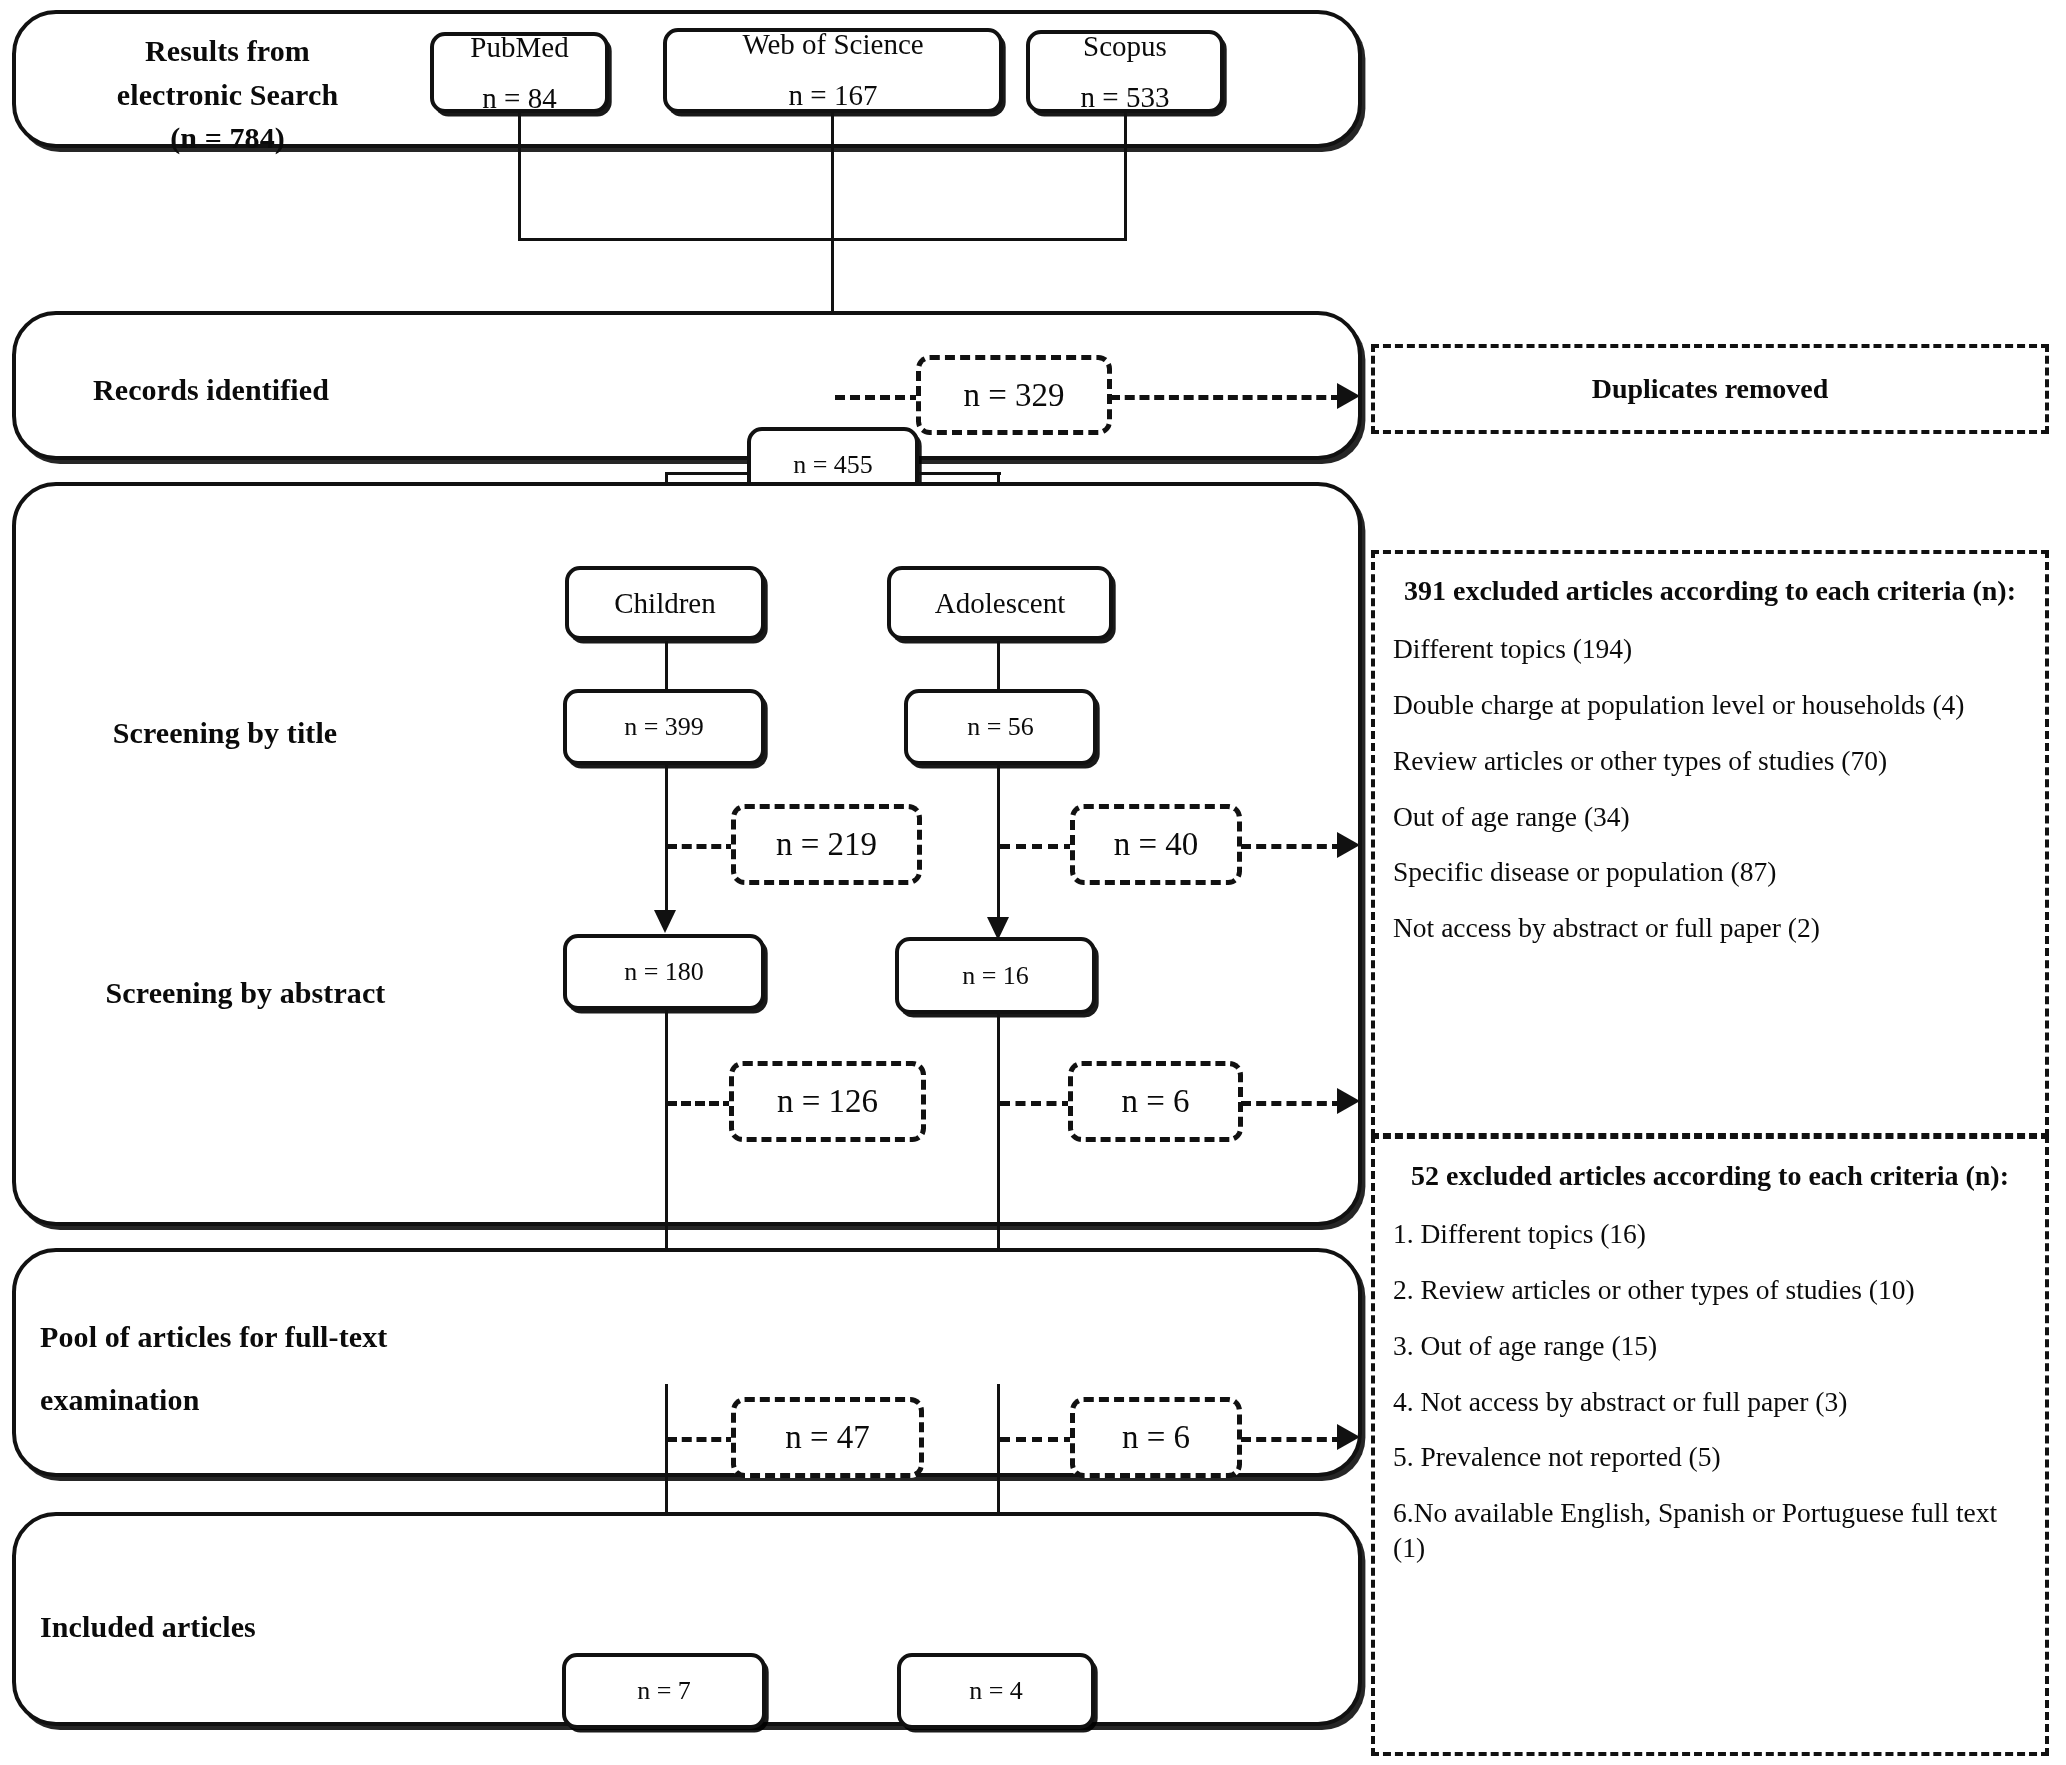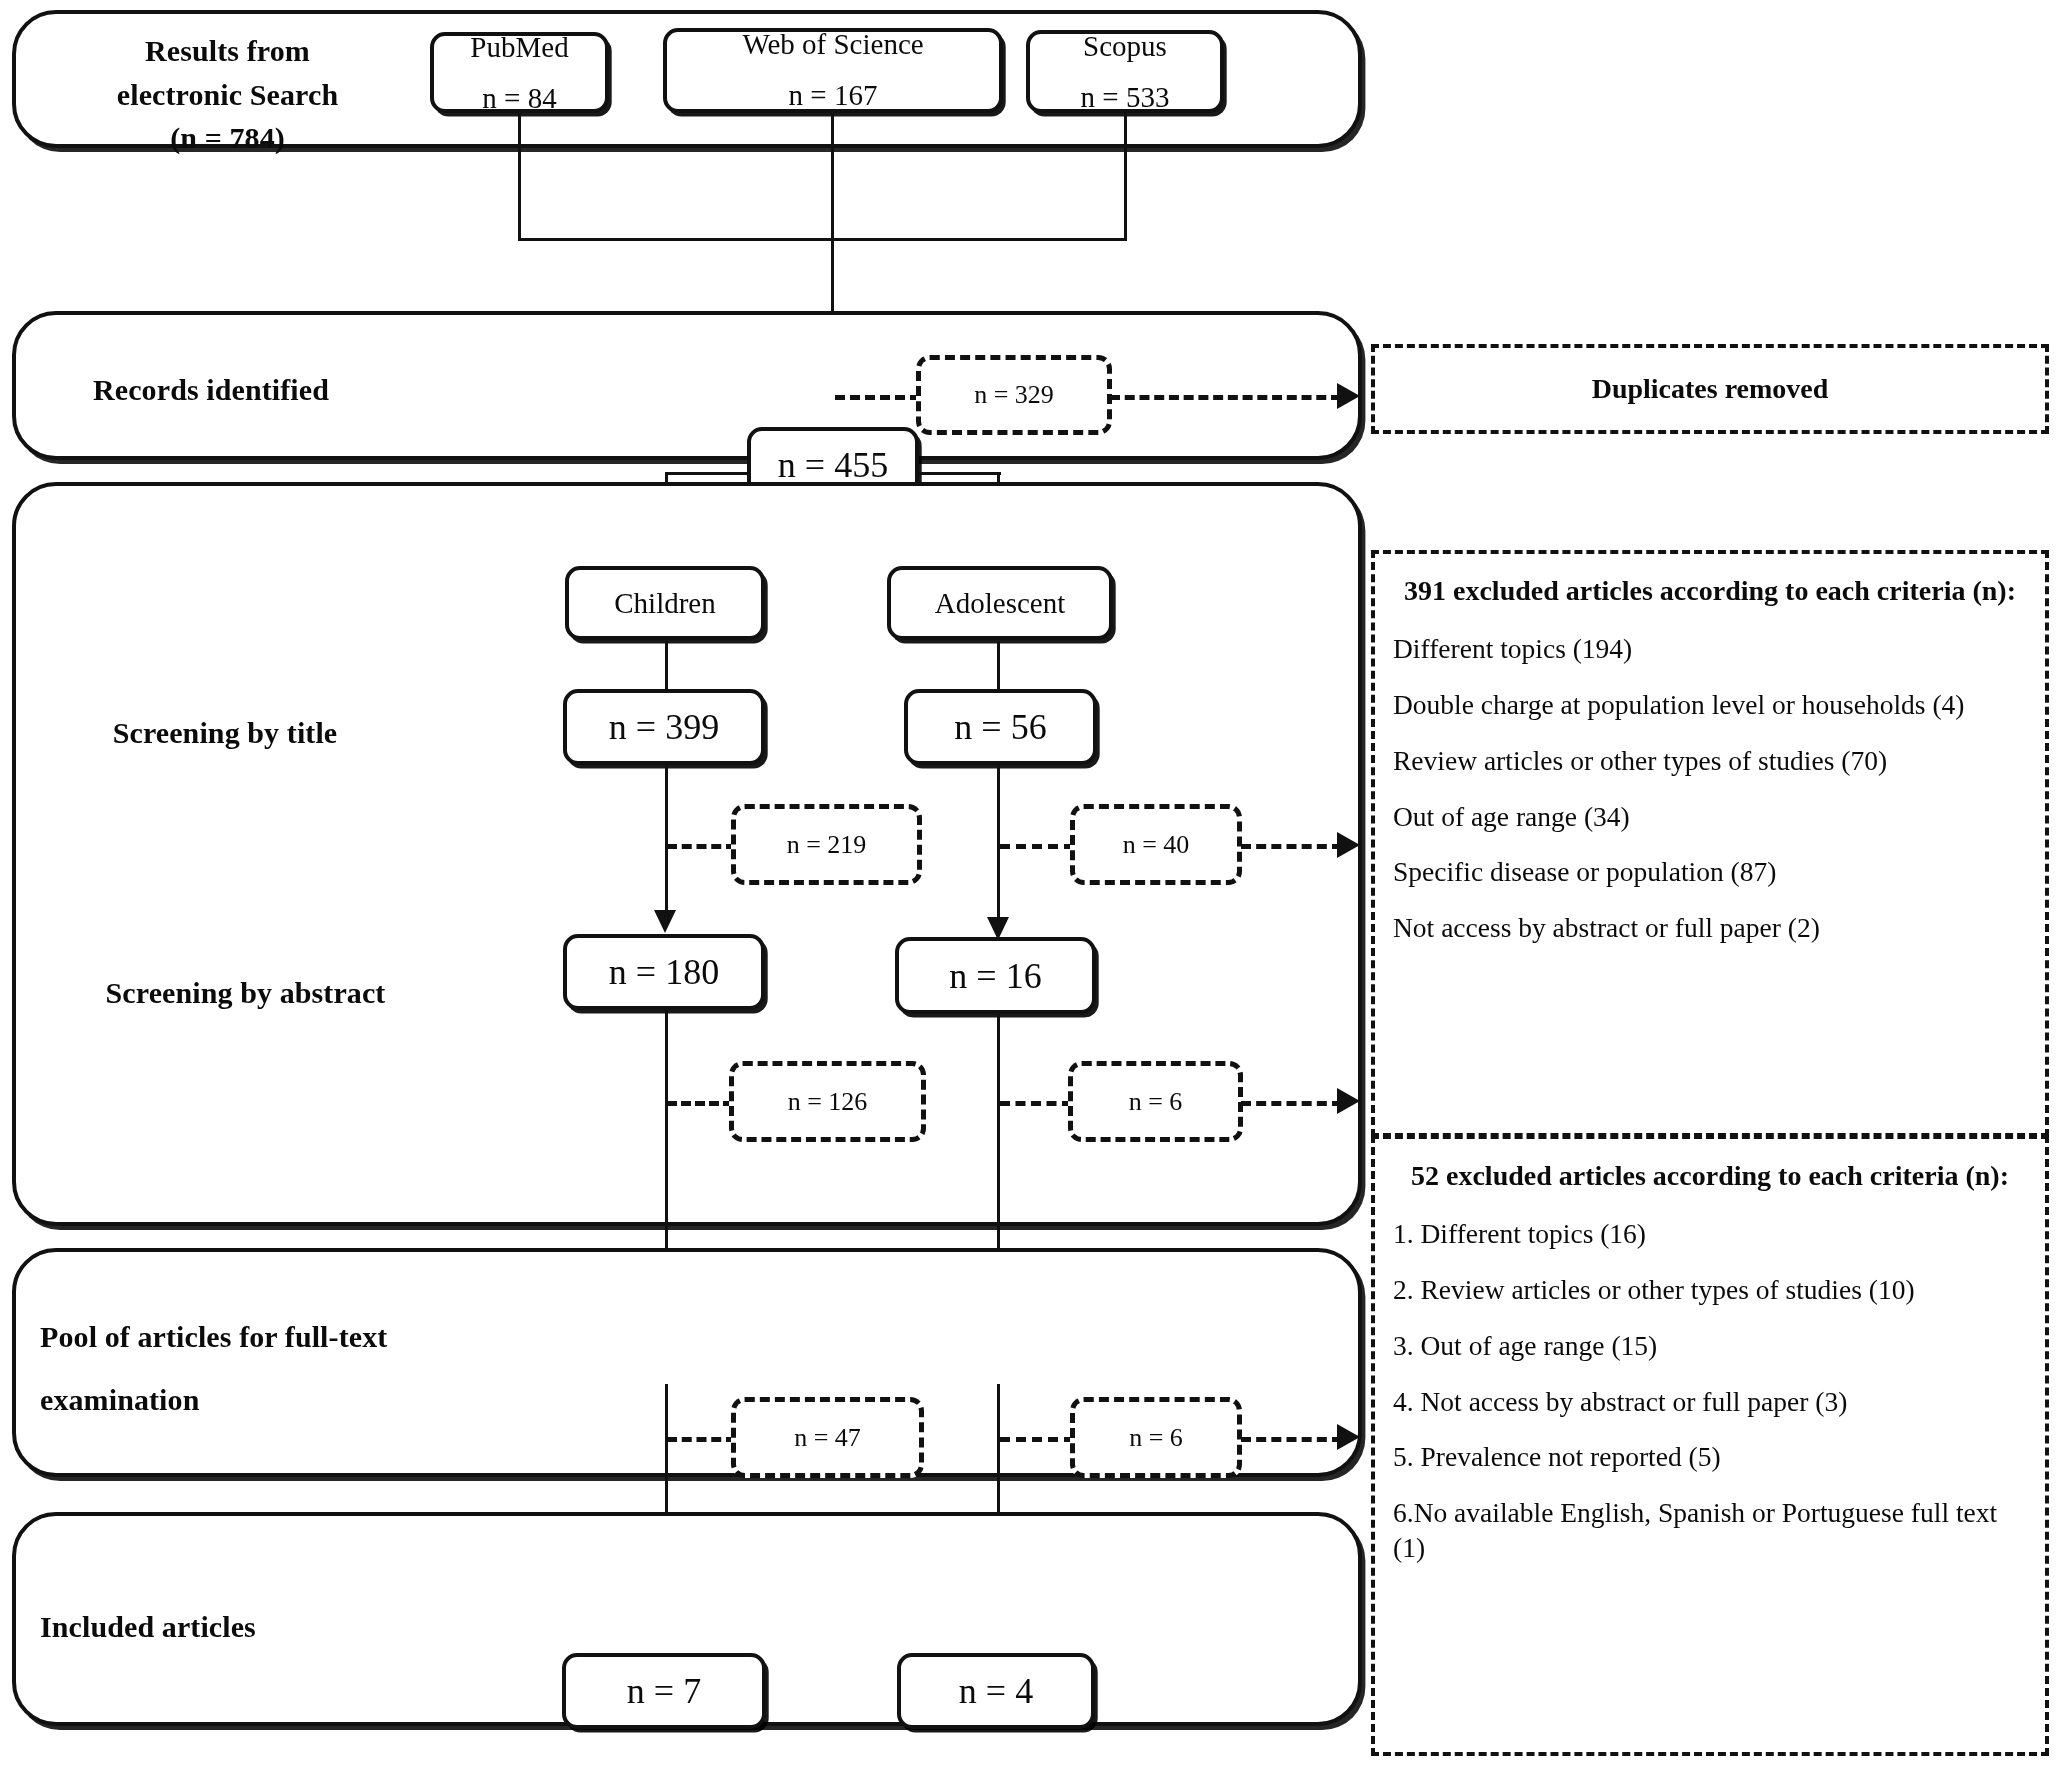--- a/index.html
+++ b/index.html
@@ -37,33 +37,33 @@
     align-items:center;
     justify-content:center;
     flex-direction:column;
     text-align:center;
     color:#0b0b0b;
     box-shadow:3.4px 4.1px 0 -0.7px rgba(0,0,0,0.9);
   }
   .node .line1{display:block;}
   .node .line2{display:block;}
   .node.two-line .line1{margin-bottom:18px;}
-  .node-lg{font-size:36px;}
+  .node-lg{font-size:26px;}
   .node-md{font-size:29px;}
   .dashnode{
     position:absolute;
     border:5.5px dashed #111111;
     border-radius:13.8px;
     background:#ffffff;
     box-sizing:border-box;
     display:flex;
     align-items:center;
     justify-content:center;
     text-align:center;
-    font-size:26px;
+    font-size:33px;
     color:#0b0b0b;
   }
   .sidepanel{
     position:absolute;
     border:4.1px dashed #111111;
     background:#ffffff;
     box-sizing:border-box;
     padding:12.4px 18px;
     color:#0b0b0b;
   }

